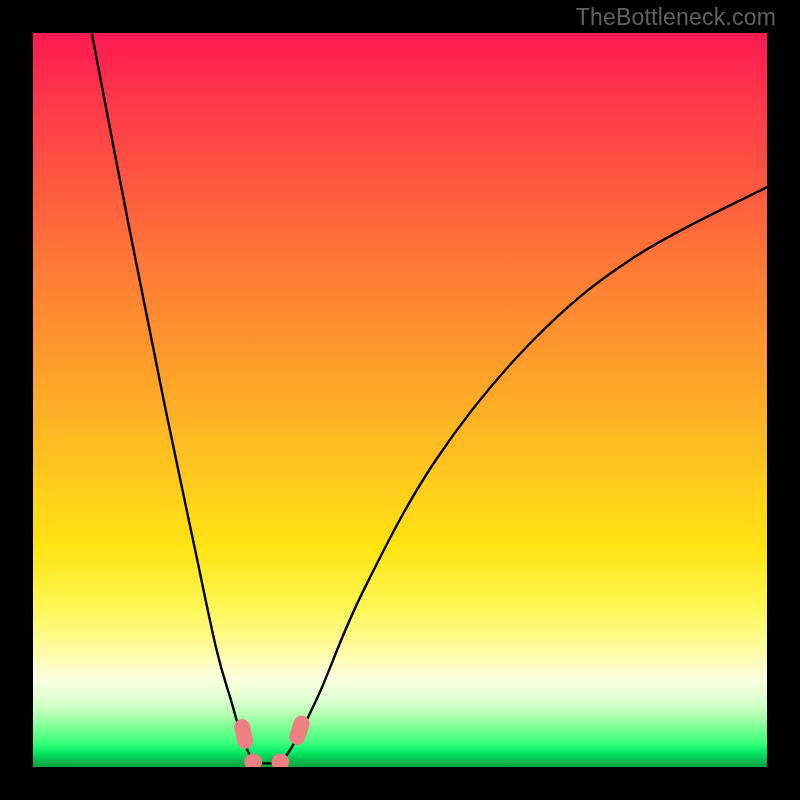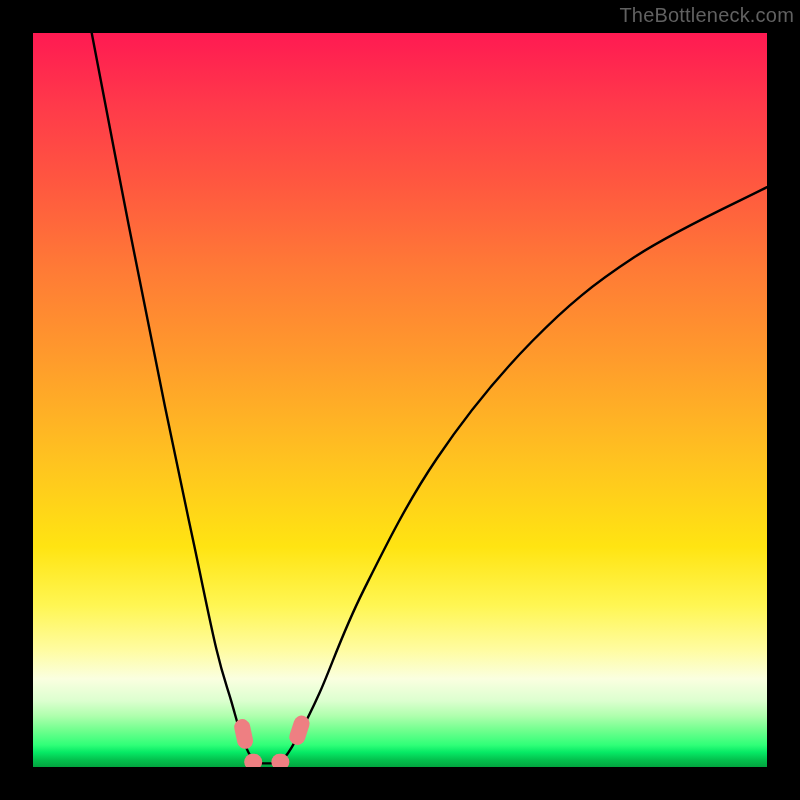--- a/index.html
+++ b/index.html
@@ -48,23 +48,23 @@
   .plot svg {
     position: absolute;
     left: 0;
     top: 0;
     width: 734px;
     height: 734px;
   }
   .watermark {
     position: absolute;
     top: 4px;
-    right: 6px;
+    right: 24px;
     color: #616161;
-    font-size: 20px;
+    font-size: 23px;
     letter-spacing: 0.2px;
     user-select: none;
   }
 </style>
 </head>
 <body>
 
 <div class="frame">
   <div class="plot">
     <svg viewBox="0 0 734 734" preserveAspectRatio="none">

